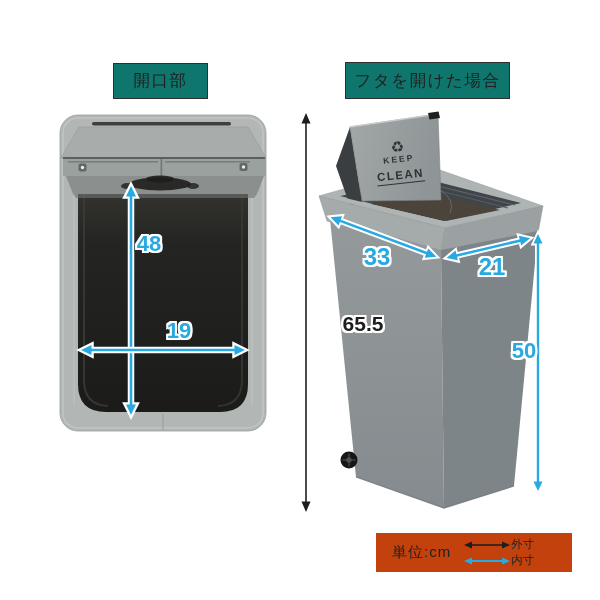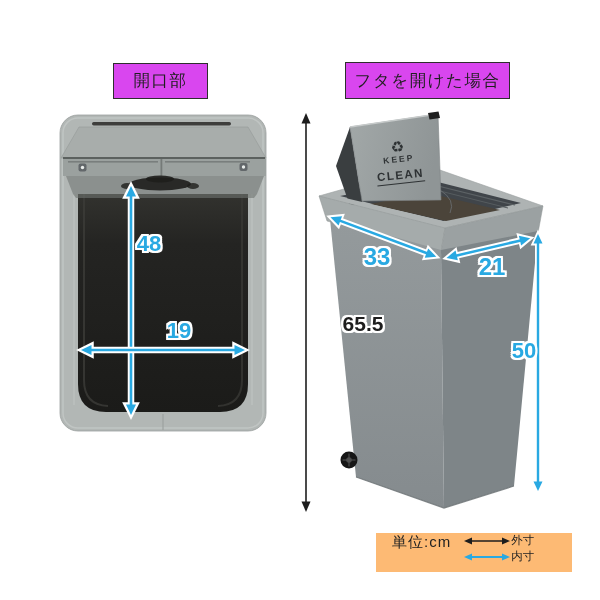--- a/index.html
+++ b/index.html
@@ -5,21 +5,21 @@
   html,body{margin:0;padding:0;}
   body{
     width:600px;height:600px;position:relative;background:#ffffff;
     font-family:"Liberation Sans","DejaVu Sans",sans-serif;
     overflow:hidden;
   }
   .abs{position:absolute;}
   
   .title-box{
     position:absolute;display:flex;align-items:center;justify-content:center;
-    background:#d946ef;border:1.5px solid #2e2e2e;color:#1f1f1f;
+    background:#0f766e;border:1.5px solid #2e2e2e;color:#1f1f1f;
     font-size:16.5px;letter-spacing:1.5px;font-weight:500;
   }
   
   .dim{
     position:absolute;transform:translate(-50%,-50%);
     font-weight:bold;line-height:1;white-space:nowrap;
   }
   .dim-blue{
     color:#29a9e2;
     text-shadow:-2px -2px 0 #fff,2px -2px 0 #fff,-2px 2px 0 #fff,2px 2px 0 #fff,
@@ -44,21 +44,21 @@
   }
   
   .note{
     position:absolute;left:24px;top:537px;width:360px;
     font-size:11.5px;line-height:19px;color:#2e2e2e;letter-spacing:0.2px;
   }
   .note .l2{padding-left:11px;}
   
   .legend{
     position:absolute;left:376px;top:533px;width:196px;height:39px;
-    background:#fdba74;display:flex;align-items:flex-start;
+    background:#c2410c;display:flex;align-items:center;
   }
   .legend .unit{font-size:15px;color:#222;letter-spacing:1px;padding-left:16px;}
   .legend .arrows{margin-left:12px;display:flex;flex-direction:column;gap:1px;}
   .legend .arrow-row{display:flex;align-items:center;gap:0;}
   .legend .arrow-row .lab{font-size:11.5px;color:#222;}
 </style>
 </head>
 <body>
 
 <svg class="abs" style="left:0;top:0" width="600" height="600" viewBox="0 0 600 600">

